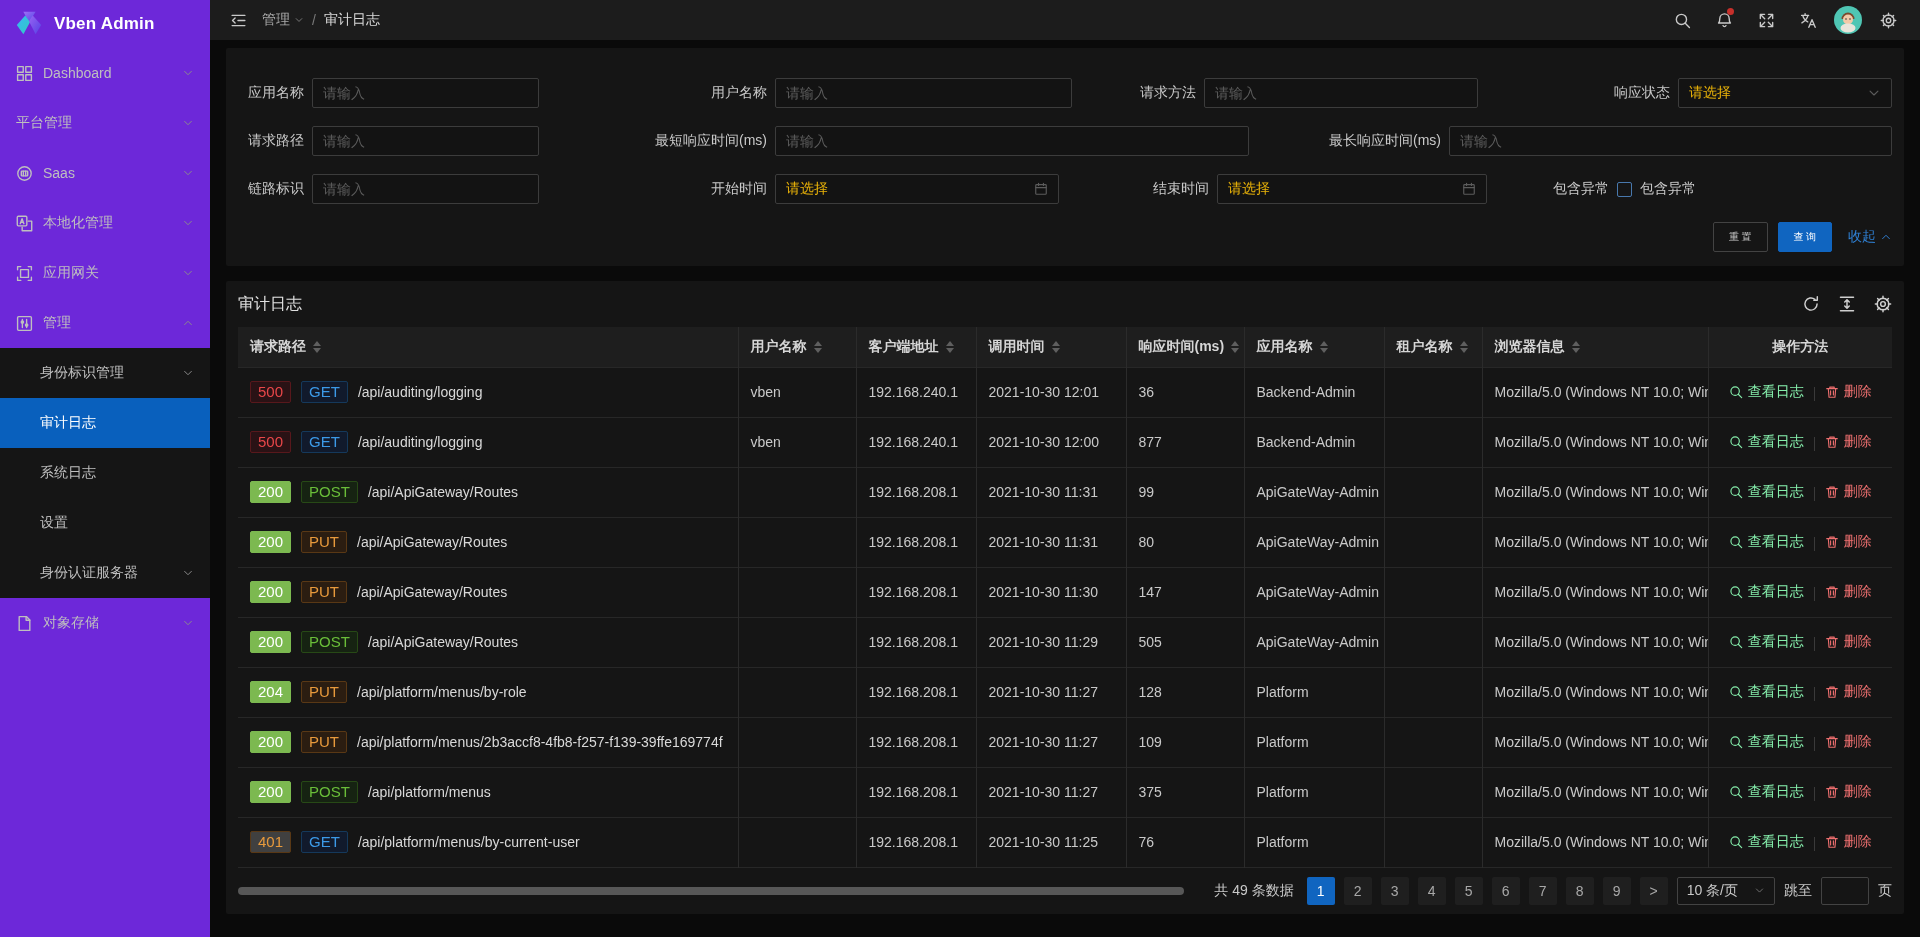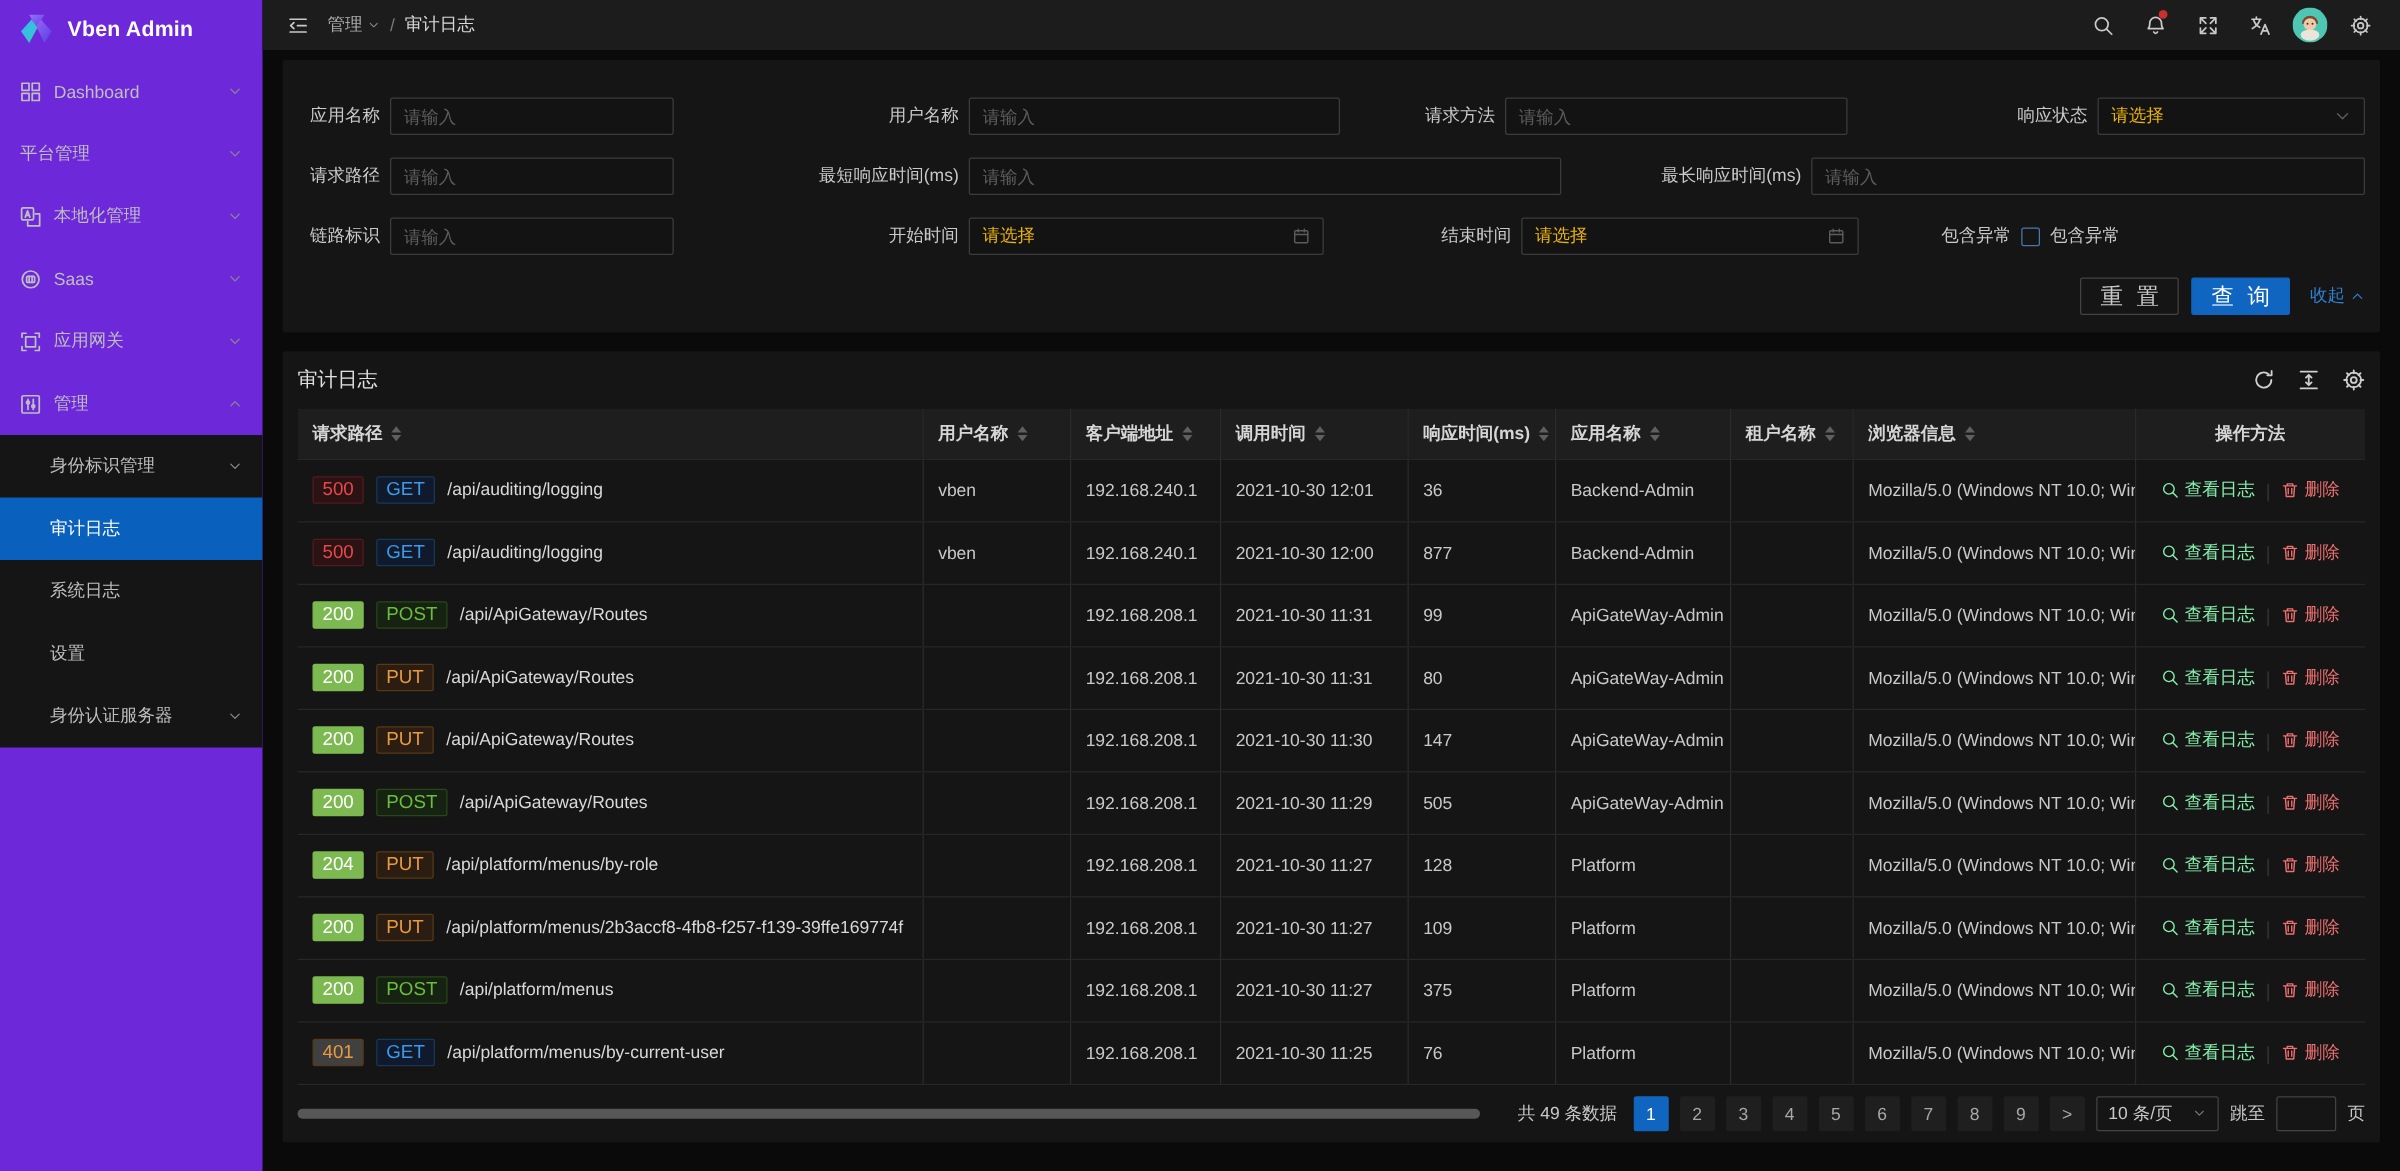--- a/index.html
+++ b/index.html
@@ -60,21 +60,21 @@
   .w1l{width:74px}.w1i{width:227px}
   .w2l{width:236px}
   .r1i2{width:297px}.r1l3{width:132px}.r1i3{width:274px}.r1l4{width:200px}.r1i4{flex:1}
   .r2i2{width:474px}.r2l3{width:200px}.r2i3{flex:1}
   .r3i2{width:284px}.r3l3{width:158px}.r3i3{width:270px}.r3l4{width:130px}
   .checkbox{width:15px;height:15px;border:1px solid #4878ad;border-radius:2px;background:transparent;
        display:inline-block;cursor:pointer;flex:none}
   .chk-lb{margin-left:8px;color:#c9c9c9}
   .btn-row{display:flex;align-items:center;justify-content:flex-end;gap:10px;margin-top:6px;margin-bottom:0}
   .btn{height:30px;padding:0 15px;border-radius:2px;border:1px solid #434343;background:transparent;
-       color:#c9c9c9;font-size:18px;font-family:Liberation Mono, monospace;cursor:pointer}
+       color:#c9c9c9;font-size:10px;font-family:Liberation Serif, serif;cursor:pointer}
   .btn.primary{background:#1065c0;border-color:#1065c0;color:#fff}
   .collapse-link{display:flex;align-items:center;gap:4px;color:#2f80d4;cursor:pointer;margin-left:6px}
   .collapse-link .cv{width:12px;height:12px;display:inline-flex}
   .collapse-link .cv svg{width:12px;height:12px}
 
   
   .table-card{padding:0 12px}
   .t-head{height:46px;display:flex;align-items:center}
   .t-title{color:#e0e0e0;font-size:16px}
   .t-tools{margin-left:auto;display:flex;align-items:center;gap:18px}
@@ -168,40 +168,40 @@
           <span class="mi-label">平台管理</span>
           <span class="mi-chevron">
             <svg viewBox="0 0 16 16" fill="none" stroke="currentColor" stroke-width="1.3" stroke-linecap="round" stroke-linejoin="round">
               <path d="M3.5 5.8L8 10.3l4.5-4.5"></path>
             </svg>
           </span>
         </div>
         <div class="menu-item">
           <span class="mi-icon">
             <svg viewBox="0 0 16 16" fill="none" stroke="currentColor" stroke-width="1.3" stroke-linecap="round" stroke-linejoin="round">
-              <rect x="1.2" y="1.2" width="9" height="9" rx="1"></rect>
-              <path d="M4 8.2L5.7 3.5 7.4 8.2M4.6 6.8h2.2M11.5 5.8h3.3v9h-9v-3.3"></path>
-            </svg>
-          </span>
-          <span class="mi-label">本地化管理</span>
-          <span class="mi-chevron">
-            <svg viewBox="0 0 16 16" fill="none" stroke="currentColor" stroke-width="1.3" stroke-linecap="round" stroke-linejoin="round">
-              <path d="M3.5 5.8L8 10.3l4.5-4.5"></path>
-            </svg>
-          </span>
-        </div>
-        <div class="menu-item">
-          <span class="mi-icon">
-            <svg viewBox="0 0 16 16" fill="none" stroke="currentColor" stroke-width="1.3" stroke-linecap="round" stroke-linejoin="round">
               <circle cx="8" cy="8" r="6.3"></circle>
               <rect x="5" y="5.8" width="6" height="4.4" rx="0.6"></rect>
               <path d="M6.9 5.8v4.4M9.1 5.8v4.4"></path>
             </svg>
           </span>
           <span class="mi-label">Saas</span>
+          <span class="mi-chevron">
+            <svg viewBox="0 0 16 16" fill="none" stroke="currentColor" stroke-width="1.3" stroke-linecap="round" stroke-linejoin="round">
+              <path d="M3.5 5.8L8 10.3l4.5-4.5"></path>
+            </svg>
+          </span>
+        </div>
+        <div class="menu-item">
+          <span class="mi-icon">
+            <svg viewBox="0 0 16 16" fill="none" stroke="currentColor" stroke-width="1.3" stroke-linecap="round" stroke-linejoin="round">
+              <rect x="1.2" y="1.2" width="9" height="9" rx="1"></rect>
+              <path d="M4 8.2L5.7 3.5 7.4 8.2M4.6 6.8h2.2M11.5 5.8h3.3v9h-9v-3.3"></path>
+            </svg>
+          </span>
+          <span class="mi-label">本地化管理</span>
           <span class="mi-chevron">
             <svg viewBox="0 0 16 16" fill="none" stroke="currentColor" stroke-width="1.3" stroke-linecap="round" stroke-linejoin="round">
               <path d="M3.5 5.8L8 10.3l4.5-4.5"></path>
             </svg>
           </span>
         </div>
         <div class="menu-item">
           <span class="mi-icon">
             <svg viewBox="0 0 16 16" fill="none" stroke="currentColor" stroke-width="1.3" stroke-linecap="round" stroke-linejoin="round">
               <path d="M1.5 4.5v-3h3M11.5 1.5h3v3M14.5 11.5v3h-3M4.5 14.5h-3v-3"></path>
@@ -250,20 +250,34 @@
             <span class="mi-label">设置</span>
           </div>
           <div class="menu-item sub">
             <span class="mi-label">身份认证服务器</span>
             <span class="mi-chevron">
               <svg viewBox="0 0 16 16" fill="none" stroke="currentColor" stroke-width="1.3" stroke-linecap="round" stroke-linejoin="round">
                 <path d="M3.5 5.8L8 10.3l4.5-4.5"></path>
               </svg>
             </span>
           </div>
+        </div>
+        <div class="menu-item">
+          <span class="mi-icon">
+            <svg viewBox="0 0 16 16" fill="none" stroke="currentColor" stroke-width="1.3" stroke-linecap="round" stroke-linejoin="round">
+              <path d="M3 1.5h6.8l3.2 3.2v9.8H3z"></path>
+              <path d="M9.5 1.5v3.4h3.5"></path>
+            </svg>
+          </span>
+          <span class="mi-label">对象存储</span>
+          <span class="mi-chevron">
+            <svg viewBox="0 0 16 16" fill="none" stroke="currentColor" stroke-width="1.3" stroke-linecap="round" stroke-linejoin="round">
+              <path d="M3.5 5.8L8 10.3l4.5-4.5"></path>
+            </svg>
+          </span>
         </div>
       </nav>
   </aside>
 
   <div class="main">
 
     <header class="topbar">
       <span class="fold">
           <svg viewBox="0 0 16 16" fill="none" stroke="currentColor" stroke-width="1.3" stroke-linecap="round" stroke-linejoin="round">
             <path d="M2 3.2h12M7.5 8h6.5M2 12.8h12M4.8 5.7L2.4 8l2.4 2.3"></path>

